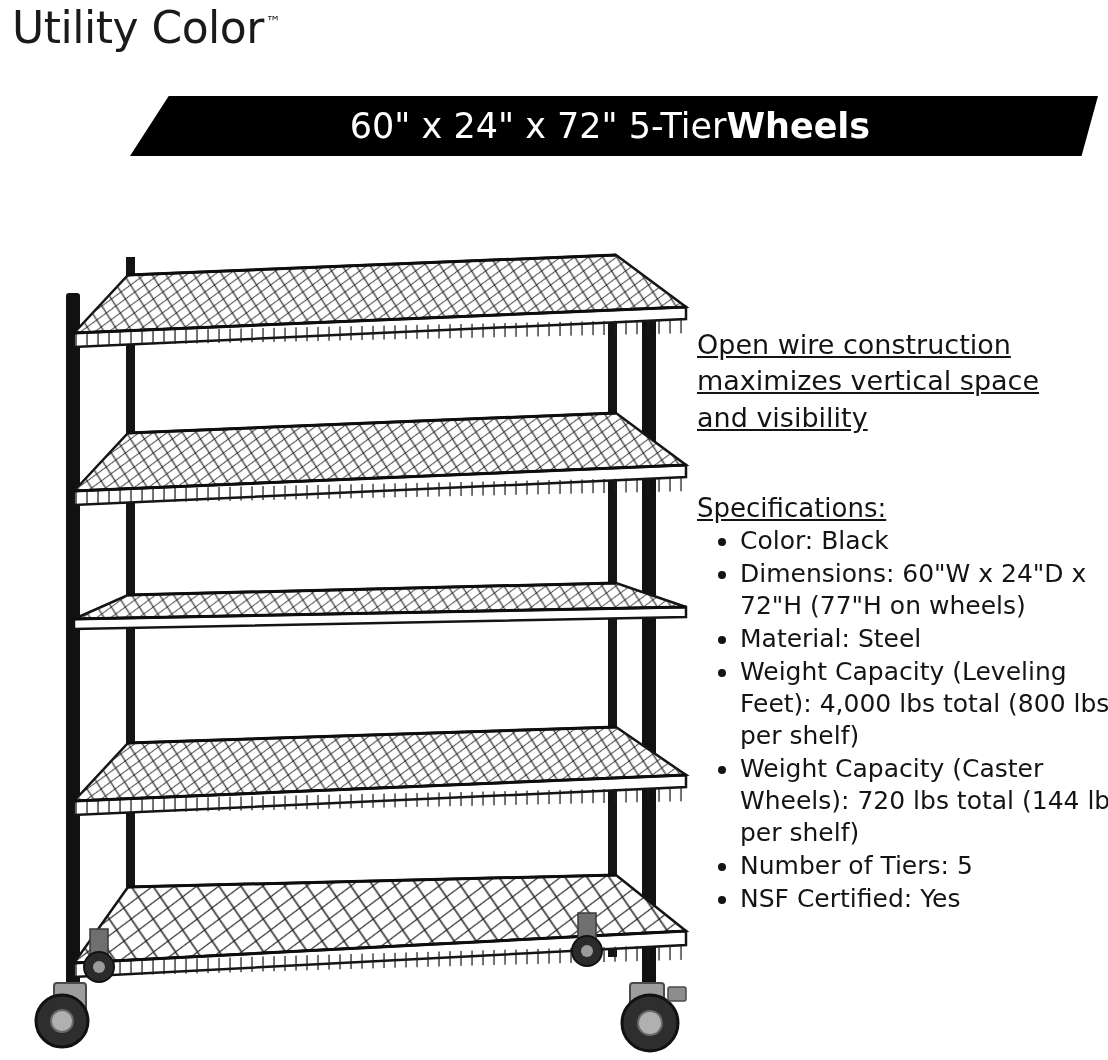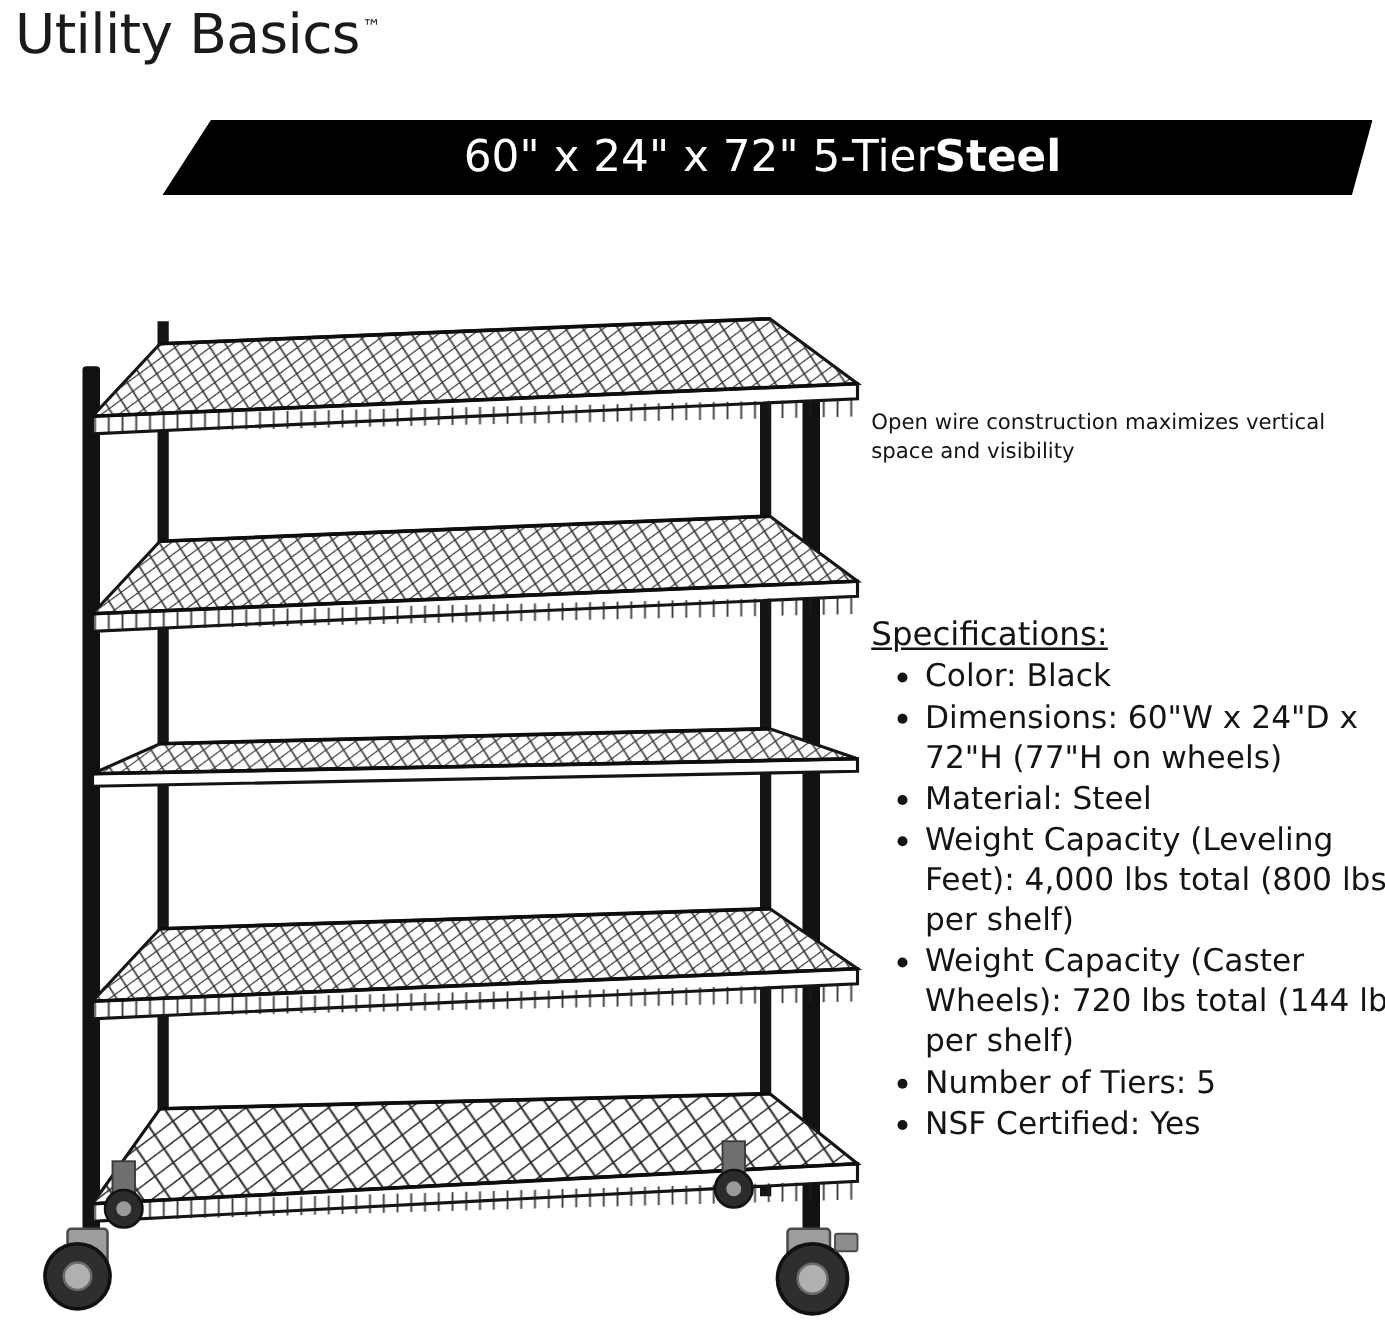--- a/index.html
+++ b/index.html
@@ -65,23 +65,24 @@
     box-sizing: border-box;
   }
   .banner-text b { font-weight: 700; }
 
   
   .headline {
     position: absolute;
     left: 697px;
     top: 327px;
     width: 400px;
-    font-size: 17px;
+    font-size: 27px;
     line-height: 1.35;
     color: #141414;
+    text-decoration: underline;
   }
   .spec-title {
     position: absolute;
     left: 697px;
     top: 493px;
     font-size: 26px;
     text-decoration: underline;
     color: #141414;
   }
   .spec-list {
@@ -106,28 +107,28 @@
     top: 215px;
     width: 660px;
     height: 840px;
   }
   .product svg { display: block; }
 </style>
 </head>
 <body>
 
 <div class="brand">
-  <span>Utility Basics</span><span class="tm">™</span>
+  <span>Utility Color</span><span class="tm">™</span>
 </div>
 
 <div class="banner-wrap">
   <div class="banner-shape"></div>
   <div class="banner-text">
     <span>60" x 24" x 72" 5-Tier </span>
-      <b>Steel</b>
+      <b>Wheels</b>
   </div>
 </div>
 
 <div class="product">
   <svg width="660" height="840" viewBox="0 0 660 840" xmlns="http://www.w3.org/2000/svg">
     <defs>
 
       <pattern id="mesh" width="22" height="22" patternUnits="userSpaceOnUse" patternTransform="skewX(-18)">
         <path d="M0 0 L22 22 M22 0 L0 22" stroke="#1c1c1c" stroke-width="1.4" fill="none"></path>
       </pattern>

